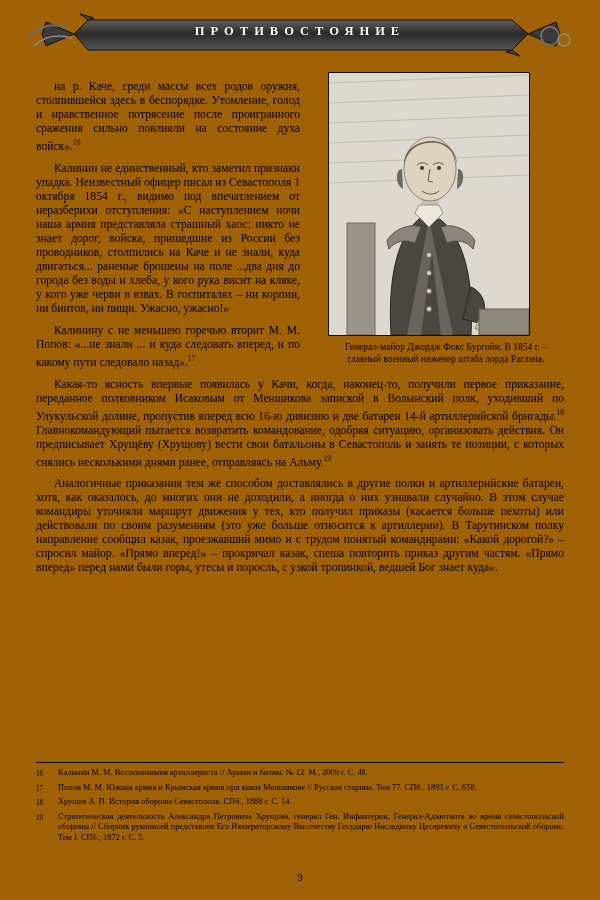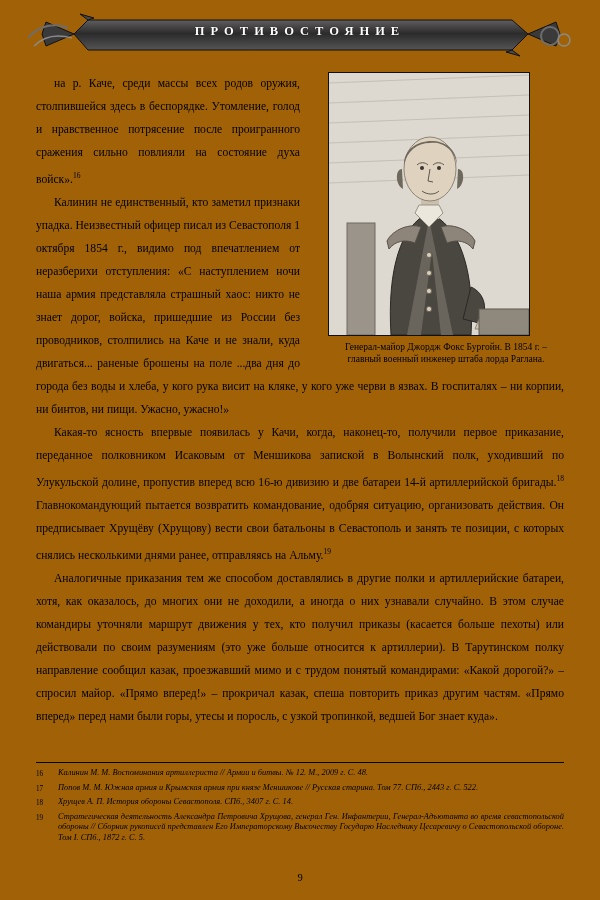--- a/index.html
+++ b/index.html
@@ -67,25 +67,25 @@
     overflow: hidden;
   }
   .figure-cap {
     margin-top: 5px;
     font-size: 9.5px;
     line-height: 12px;
     text-align: center;
     font-family: "Liberation Serif", serif;
   }
   p.body {
-    margin: 0 0 0 0;
+    margin: 8px 0 0 0;
     text-indent: 18px;
     text-align: justify;
     font-size: 11.6px;
-    line-height: 23px;
+    line-height: 14px;
     hyphens: auto;
   }
   .sup {
     font-size: 7.5px;
     vertical-align: super;
   }
   .clearfix::after { content: ""; display: block; clear: both; }
 
   
   .footnotes {
@@ -104,21 +104,20 @@
   }
   .fn-num {
     width: 22px;
     flex: 0 0 22px;
     font-size: 7.2px;
     padding-top: 1px;
   }
   .fn-text {
     flex: 1 1 auto;
     text-align: justify;
-    font-style: italic;
   }
 
   
   .pageno {
     position: absolute;
     left: 0;
     top: 872px;
     width: 600px;
     text-align: center;
     font-size: 10.5px;
@@ -209,39 +208,40 @@
           <rect x="150" y="236" width="50" height="26" fill="#8f887c" stroke="#5e584e"></rect>
         </svg>
       </div>
       <div class="figure-cap">Генерал-майор Джордж Фокс Бургойн. В 1854 г. – главный военный инженер штаба лорда Раглана.</div>
     </div>
 
     <p class="body"><span>на р. Каче, среди массы всех родов оружия, столпившейся здесь в беспорядке. Утомление, голод и нравственное потрясение после проигранного сражения сильно повлияли на состояние духа войск».</span><span class="sup">16</span></p>
 
     <p class="body">Калинин не единственный, кто заметил признаки упадка. Неизвестный офицер писал из Севастополя 1 октября 1854 г., видимо под впечатлением от неразберихи отступления: «С наступлением ночи наша армия представляла страшный хаос: никто не знает дорог, войска, пришедшие из России без проводников, столпились на Каче и не знали, куда двигаться... раненые брошены на поле ...два дня до города без воды и хлеба, у кого рука висит на кляке, у кого уже черви в язвах. В госпиталях – ни корпии, ни бинтов, ни пищи. Ужасно, ужасно!»</p>
 
+    <p class="body"><span>Калинину с не меньшею горечью вторит М. М. Попов: «...не знали ... и куда следовать вперед, и по какому пути следовало назад».</span><span class="sup">17</span></p>
 
     <p class="body"><span>Какая-то ясность впервые появилась у Качи, когда, наконец-то, получили первое приказание, переданное полковником Исаковым от Меншикова запиской в Волынский полк, уходивший по Улукульской долине, пропустив вперед всю 16-ю дивизию и две батареи 14-й артиллерийской бригады.</span><span class="sup">18</span><span> Главнокомандующий пытается возвратить командование, одобряя ситуацию, организовать действия. Он предписывает Хрущёву (Хрущову) вести свои батальоны в Севастополь и занять те позиции, с которых снялись несколькими днями ранее, отправляясь на Альму.</span><span class="sup">19</span></p>
 
     <p class="body">Аналогичные приказания тем же способом доставлялись в другие полки и артиллерийские батареи, хотя, как оказалось, до многих они не доходили, а иногда о них узнавали случайно. В этом случае командиры уточняли маршрут движения у тех, кто получил приказы (касается больше пехоты) или действовали по своим разумениям (это уже больше относится к артиллерии). В Тарутинском полку направление сообщил казак, проезжавший мимо и с трудом понятый командирами: «Какой дорогой?» – спросил майор. «Прямо вперед!» – прокричал казак, спеша повторить приказ другим частям. «Прямо вперед» перед нами были горы, утесы и поросль, с узкой тропинкой, ведшей Бог знает куда».</p>
 
   </div>
 
   <div class="footnotes">
     <div class="fn-row">
       <div class="fn-num">16</div>
       <div class="fn-text">Калинин М. М. Воспоминания артиллериста // Армии и битвы. № 12. М., 2009 г. С. 48.</div>
     </div>
     <div class="fn-row">
       <div class="fn-num">17</div>
-      <div class="fn-text">Попов М. М. Южная армия и Крымская армия при князе Меншикове // Русская старина. Том 77. СПб., 2443 г. С. 522.</div>
+      <div class="fn-text">Попов М. М. Южная армия и Крымская армия при князе Меншикове // Русская старина. Том 77. СПб., 1893 г. С. 658.</div>
     </div>
     <div class="fn-row">
       <div class="fn-num">18</div>
-      <div class="fn-text">Хрущев А. П. История обороны Севастополя. СПб., 3407 г. С. 14.</div>
+      <div class="fn-text">Хрущев А. П. История обороны Севастополя. СПб., 1888 г. С. 14.</div>
     </div>
     <div class="fn-row">
       <div class="fn-num">19</div>
       <div class="fn-text">Стратегическая деятельность Александра Петровича Хрущова, генерал Ген. Инфантерии, Генерал-Адъютанта во время севастопольской обороны // Сборник рукописей представлен Его Императорскому Высочеству Государю Наследнику Цесаревичу о Севастопольской обороне. Том I. СПб., 1872 г. С. 5.</div>
     </div>
   </div>
 
   <div class="pageno">9</div>
 
 </div>

